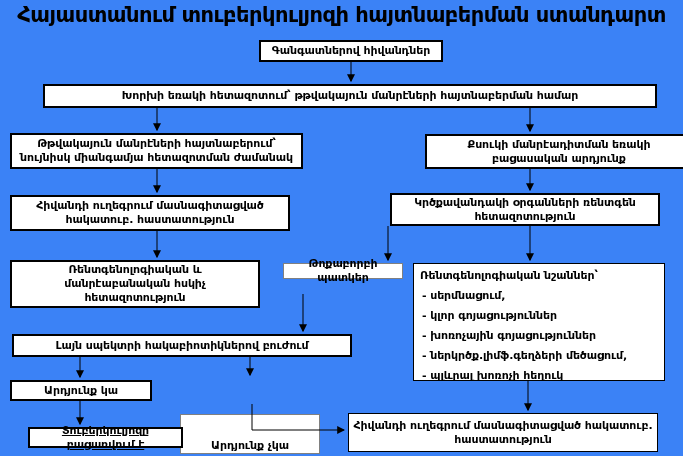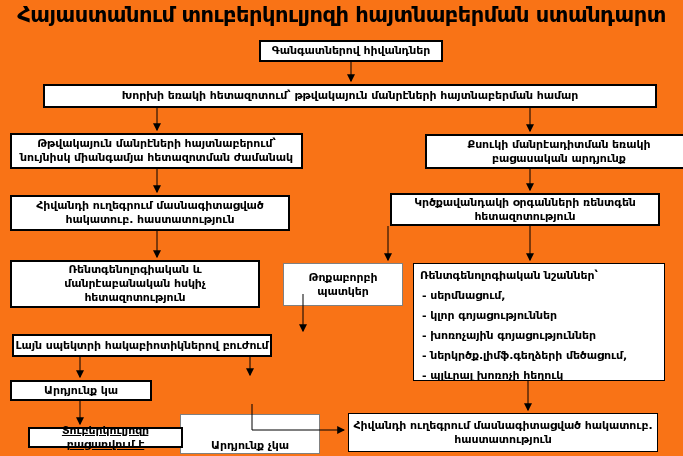--- a/index.html
+++ b/index.html
@@ -1,17 +1,17 @@
 <!DOCTYPE html>
 <html><head>
 <meta charset="utf-8">
 <style>
   html,body { margin:0; padding:0; background:#ffffff; }
   .stage {
-    position:relative; width:683px; height:456px; background:#f97316;
+    position:relative; width:683px; height:456px; background:#3b82f6;
     font-family:"DejaVu Sans", sans-serif; font-weight:bold; color:#000;
     overflow:hidden;
   }
   .title {
     position:absolute; left:0; top:3px; width:683px;
     text-align:center; font-size:21px; letter-spacing:-0.5px;
     white-space:nowrap;
   }
   .box {
     position:absolute; box-sizing:border-box; background:#ffffff;
@@ -24,26 +24,26 @@
   .top-align { justify-content:flex-end; padding-top:17px;margin-top:36px; }
   .line { display:block; }
   
   #box-a { left:259px; top:40px;  width:184px; height:22px; }
   #box-b { left:43px;  top:84px;  width:614px; height:24px; }
   #box-c { left:10px;  top:133px; width:293px; height:36px; }
   #box-d { left:425px; top:134px; width:268px; height:35px; }
   #box-e { left:10px;  top:195px; width:280px; height:36px; }
   #box-f { left:390px; top:193px; width:270px; height:33px; }
   #box-g { left:10px;  top:260px; width:250px; height:48px; }
-  #box-h { left:283px; top:263px; width:120px; height:43px; }
+  #box-h { left:283px; top:263px; width:120px; height:16px; }
   #box-i { left:413px; top:263px; width:252px; height:118px;
            justify-content:flex-start; align-items:stretch; padding:5px 6px 0 6px; }
   #box-i .hdr  { text-align:left; }
   #box-i .item { text-align:left; margin-top:6px; padding-left:2px; }
-  #box-j { left:12px;  top:334px; width:260px; height:23px; }
+  #box-j { left:12px;  top:334px; width:340px; height:23px; }
   #box-k { left:10px;  top:380px; width:142px; height:21px; }
   #box-l { left:180px; top:378px; width:140px; height:40px; }
   #box-m { left:28px;  top:427px; width:155px; height:21px;text-decoration:underline; }
   #box-n { left:348px; top:413px; width:310px; height:39px; }
   svg.connectors { position:absolute; left:0; top:0; pointer-events:none; }
 </style>
 </head>
 <body>
 
 <div class="stage">

